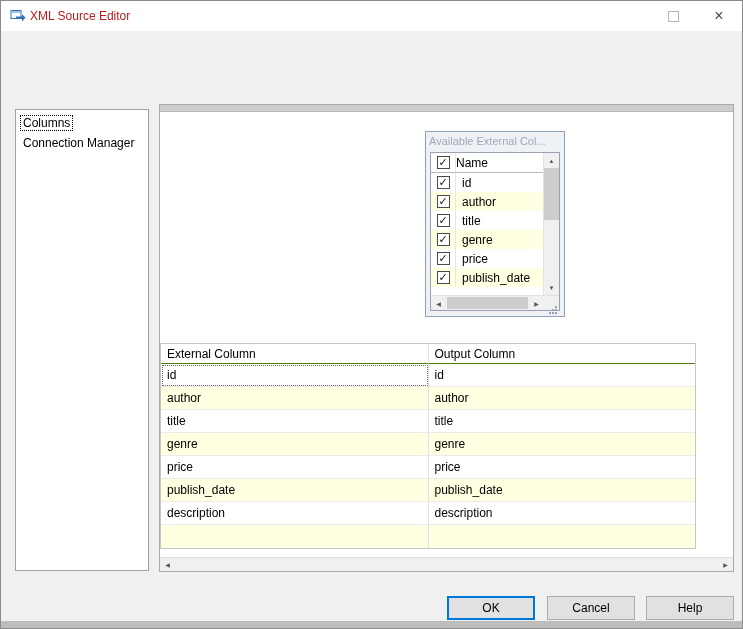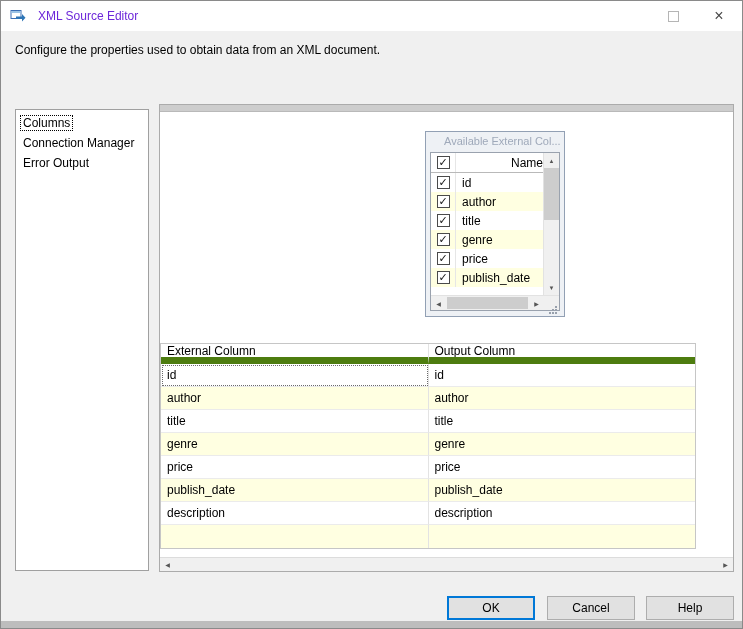--- a/index.html
+++ b/index.html
@@ -4,55 +4,55 @@
 <style>
   html,body{margin:0;padding:0;background:#ffffff;}
   .window{
     position:relative;width:743px;height:629px;background:#f0f0f0;
     border:1px solid #8a8a8a;box-sizing:border-box;overflow:hidden;
     font-family:"Liberation Sans",sans-serif;font-size:12px;color:#000;
   }
   
   .titlebar{position:absolute;left:0;top:0;width:100%;height:30px;background:#ffffff;display:flex;align-items:center;}
   .app-icon{margin-left:9px;width:16px;height:16px;flex:0 0 auto;}
-  .title{margin-left:12px;color:#6d28d9;}
+  .title{margin-left:4px;color:#b91c1c;}
   .win-controls{position:absolute;right:0;top:0;height:30px;display:flex;}
   .win-btn{width:46px;height:30px;display:flex;align-items:center;justify-content:center;cursor:default;}
   .max-glyph{width:9px;height:9px;border:1px solid #b5b5b5;}
   .close-glyph{color:#4a4a4a;font-size:16px;line-height:1;}
   
   .description{position:absolute;left:14px;top:42px;}
   
   .nav{position:absolute;left:14px;top:108px;width:134px;height:462px;background:#fff;
        border:1px solid #a0a0a0;box-sizing:border-box;padding-top:3px;}
   .nav-item{padding:2px 5px;height:16px;line-height:16px;white-space:nowrap;}
   .nav-item span{padding:0 2px;}
   .nav-item.selected span{outline:1px dotted #000;}
   
   .main{position:absolute;left:158px;top:103px;width:575px;height:468px;background:#fff;
         border:1px solid #ababab;box-sizing:border-box;}
   .top-strip{position:absolute;left:0;top:0;width:100%;height:6px;background:#cdcdcd;border-bottom:1px solid #b9b9b9;}
   
   .avail{position:absolute;left:265px;top:26px;width:140px;height:186px;background:#eef1f5;
          border:1px solid #92a0b4;box-sizing:border-box;}
-  .avail-title{height:19px;line-height:19px;padding-left:18px;color:#9fa9ba;font-size:11px;white-space:nowrap;overflow:hidden;}
+  .avail-title{height:19px;line-height:19px;padding-left:3px;color:#9fa9ba;font-size:11px;white-space:nowrap;overflow:hidden;}
   .avail-list{position:absolute;left:4px;right:4px;top:20px;bottom:5px;background:#fff;
               border:1px solid #9aa2ae;display:flex;flex-direction:column;box-sizing:border-box;}
   .avail-body{flex:1;display:flex;min-height:0;}
   .avail-content{flex:1;display:flex;flex-direction:column;min-width:0;}
   .al-row{height:19px;display:flex;align-items:center;flex:0 0 auto;}
   .al-row.hl{background:#ffffe1;}
   .al-header{border-bottom:1px solid #b9b9b9;}
   .al-cbcol{width:24px;height:100%;display:flex;align-items:center;justify-content:center;
             border-right:1px solid #e6e6e6;flex:0 0 auto;}
   .cb{width:13px;height:13px;border:1px solid #4a4a4a;background:#fff;display:flex;
       align-items:center;justify-content:center;box-sizing:border-box;}
   .cb .ck{font-size:11px;line-height:1;color:#111;}
   .al-name{flex:1;padding-left:6px;white-space:nowrap;overflow:hidden;}
-  .al-header .al-name{text-align:right;padding-left:0;}
+  .al-header .al-name{text-align:left;padding-left:0;}
   
   .vsb{width:15px;background:#f0f0f0;border-left:1px solid #e2e2e2;display:flex;
        flex-direction:column;align-items:center;flex:0 0 auto;}
   .sb-btn{height:15px;width:15px;display:flex;align-items:center;justify-content:center;
           font-size:6px;color:#555;flex:0 0 auto;}
   .vtrack{flex:1;width:100%;position:relative;}
   .vthumb{position:absolute;top:0;left:0;width:100%;height:52px;background:#cdcdcd;}
   .avail-hsb{height:14px;border-top:1px solid #e2e2e2;display:flex;background:#f0f0f0;
              align-items:center;flex:0 0 auto;}
   .sb-btn.h{height:14px;}
@@ -61,21 +61,21 @@
   .corner{width:15px;height:14px;position:relative;flex:0 0 auto;}
   .grip{position:absolute;right:2px;bottom:2px;width:2px;height:2px;background:#98a0ac;
         box-shadow:-3px 3px 0 #98a0ac,-6px 6px 0 #98a0ac,0 3px 0 #98a0ac,-3px 6px 0 #98a0ac,0 6px 0 #98a0ac;}
   
   .grid{position:absolute;left:0;top:238px;width:536px;border:1px solid #c6c6c6;box-sizing:border-box;background:#fff;}
   .g-row{display:flex;height:23px;}
   .g-row.g-headrow{height:20px;}
   .g-cell{flex:1;padding:0 6px;display:flex;align-items:center;border-right:1px solid #e3e3e3;
           border-bottom:1px solid #ebebeb;box-sizing:border-box;white-space:nowrap;overflow:hidden;min-width:0;}
   .g-cell:last-child{border-right:none;}
-  .g-headrow .g-cell{border-bottom:7px solid #4d7c0f;background:#fff;}
+  .g-headrow .g-cell{border-bottom:1px solid #4d7c0f;background:#fff;}
   .g-row.hl .g-cell{background:#ffffe1;}
   .g-row:last-child .g-cell{border-bottom:none;}
   .g-cell.focused{outline:1px dotted #6a6a6a;outline-offset:-2px;}
   
   .main-hsb{position:absolute;left:0;bottom:0;width:100%;height:13px;background:#f0f0f0;
             border-top:1px solid #dcdcdc;display:flex;justify-content:space-between;align-items:center;}
   .main-hsb .sb-btn{height:13px;}
   
   .btn{position:absolute;top:595px;width:88px;height:24px;background:#e1e1e1;border:1px solid #adadad;
        display:flex;align-items:center;justify-content:center;box-sizing:border-box;cursor:default;}
@@ -100,31 +100,27 @@
     <div class="win-controls">
       <div class="win-btn">
         <span class="max-glyph"></span>
       </div>
       <div class="win-btn">
         <span class="close-glyph">×</span>
       </div>
     </div>
   </div>
 
-  <div class="description">Configure the properties used to obtain data from an XML document.</div>
 
   <div class="nav">
     <div class="nav-item selected">
       <span>Columns</span>
     </div>
     <div class="nav-item">
       <span>Connection Manager</span>
-    </div>
-    <div class="nav-item">
-      <span>Error Output</span>
     </div>
   </div>
 
   <div class="main">
     <div class="top-strip"></div>
 
     <div class="avail">
       <div class="avail-title">Available External Col...</div>
       <div class="avail-list">
         <div class="avail-body">

